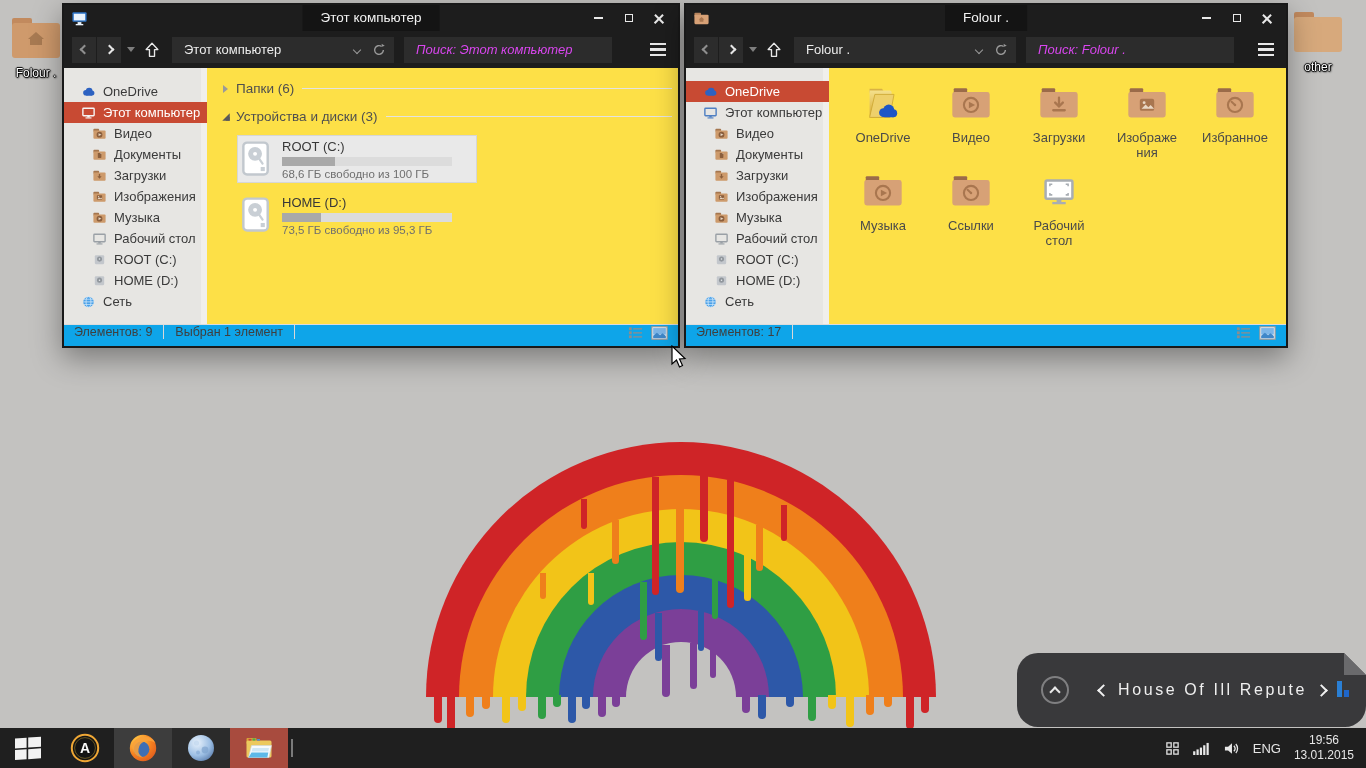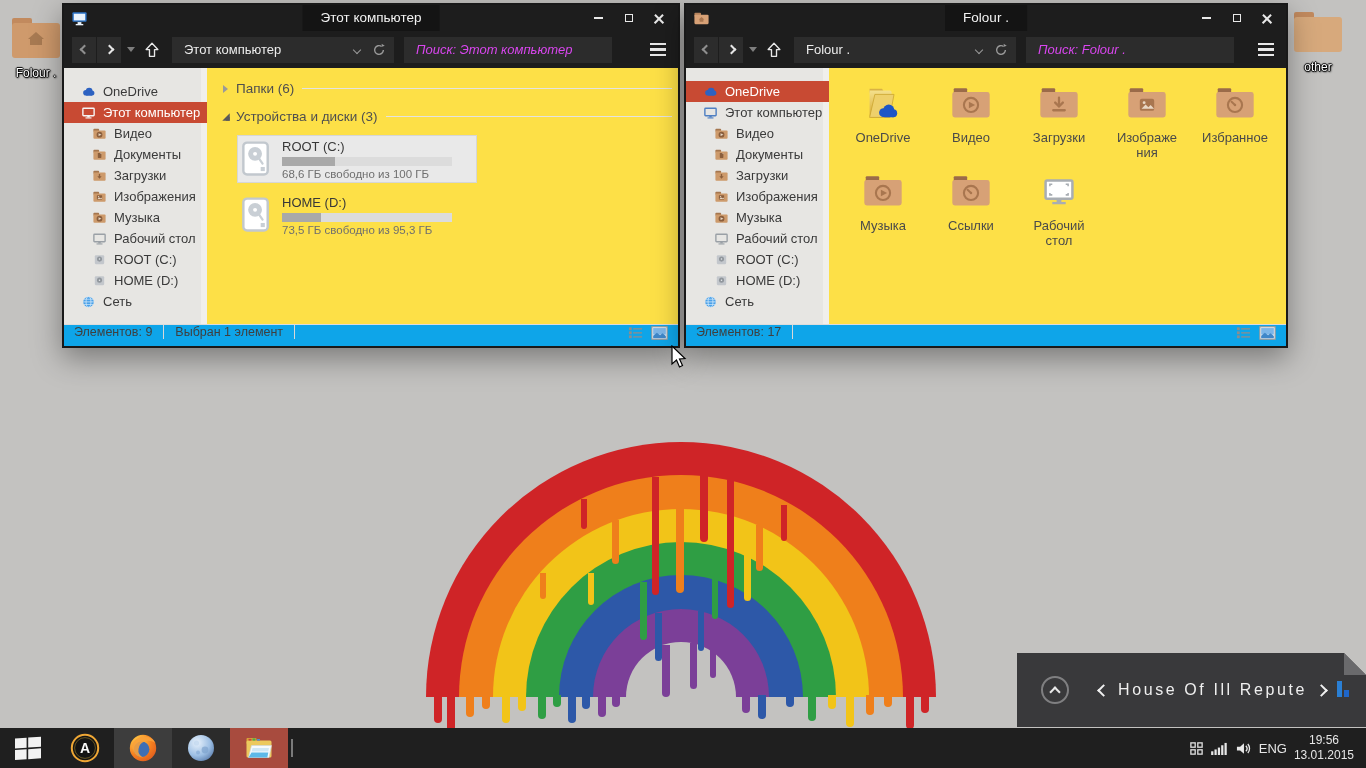--- a/index.html
+++ b/index.html
@@ -84,26 +84,26 @@
     font-size:12.5px; color:#3f3f3f; padding:0 10px; flex:none; }
   .statusbar .sep { width:1px; height:14px; background:#d8d8d8; margin:0 11px; }
   .view-btns { margin-left:auto; display:flex; gap:8px; align-items:center; }
 
   .taskbar { position:absolute; left:0; bottom:0; width:1366px; height:40px; background:#1f1f1f; z-index:50; display:flex; align-items:stretch; }
   .tb-cell { width:58px; display:flex; align-items:center; justify-content:center; }
   .tb-cell.lite { background:#3d3d3d; }
   .tb-cell.lite2 { background:#2b2b2b; }
   .tb-cell.active { background:#a84b3e; }
   .tb-sep { width:2px; height:18px; background:#7a7a7a; align-self:center; margin-left:3px; }
-  .tray { margin-left:auto; display:flex; align-items:center; gap:7px; padding-right:12px; color:#e6e6e6; }
+  .tray { margin-left:auto; display:flex; align-items:center; gap:13px; padding-right:12px; color:#e6e6e6; }
   .tray .lang { font-size:13px; }
   .clock { text-align:center; font-size:12px; line-height:15px; }
 
   .player { position:absolute; left:1017px; top:653px; width:349px; height:74px; background:#39393b; z-index:40;
-    clip-path:polygon(0 0, calc(100% - 22px) 0, 100% 22px, 100% 100%, 0 100%); display:flex; align-items:center; }
+    clip-path:polygon(0 0, calc(100% - 22px) 0, 100% 22px, 100% 100%, 0 100%); display:flex; align-items:center;border-radius:21px; }
   .player .fold { position:absolute; right:0; top:0; width:0; height:0; border-bottom:22px solid #6a6a6c; border-right:22px solid transparent; }
   .pcircle { width:28px; height:28px; border-radius:50%; border:2.6px solid #7f7f81; display:flex; align-items:center; justify-content:center; margin-left:24px; flex:none; }
   .pcircle .chev { width:8px; height:8px; border-color:#e9e9e9; transform:rotate(135deg); margin-top:3px; }
   .pchev { width:9px; height:9px; border-left:2.6px solid #f0f0f0; border-bottom:2.6px solid #f0f0f0; flex:none; }
   .pchev.prev { transform:rotate(45deg); margin-left:30px; }
   .pchev.next { transform:rotate(225deg); }
   .ptitle { flex:1; text-align:center; color:#efefef; font-size:16px; letter-spacing:2.6px; white-space:nowrap; }
   .pbars { width:16px; height:18px; position:relative; margin:0 14px 0 10px; flex:none; }
   .pbars i { position:absolute; background:#2a7fd4; }
   .pbars .b1 { left:1px; top:0; width:5px; height:16px; }

